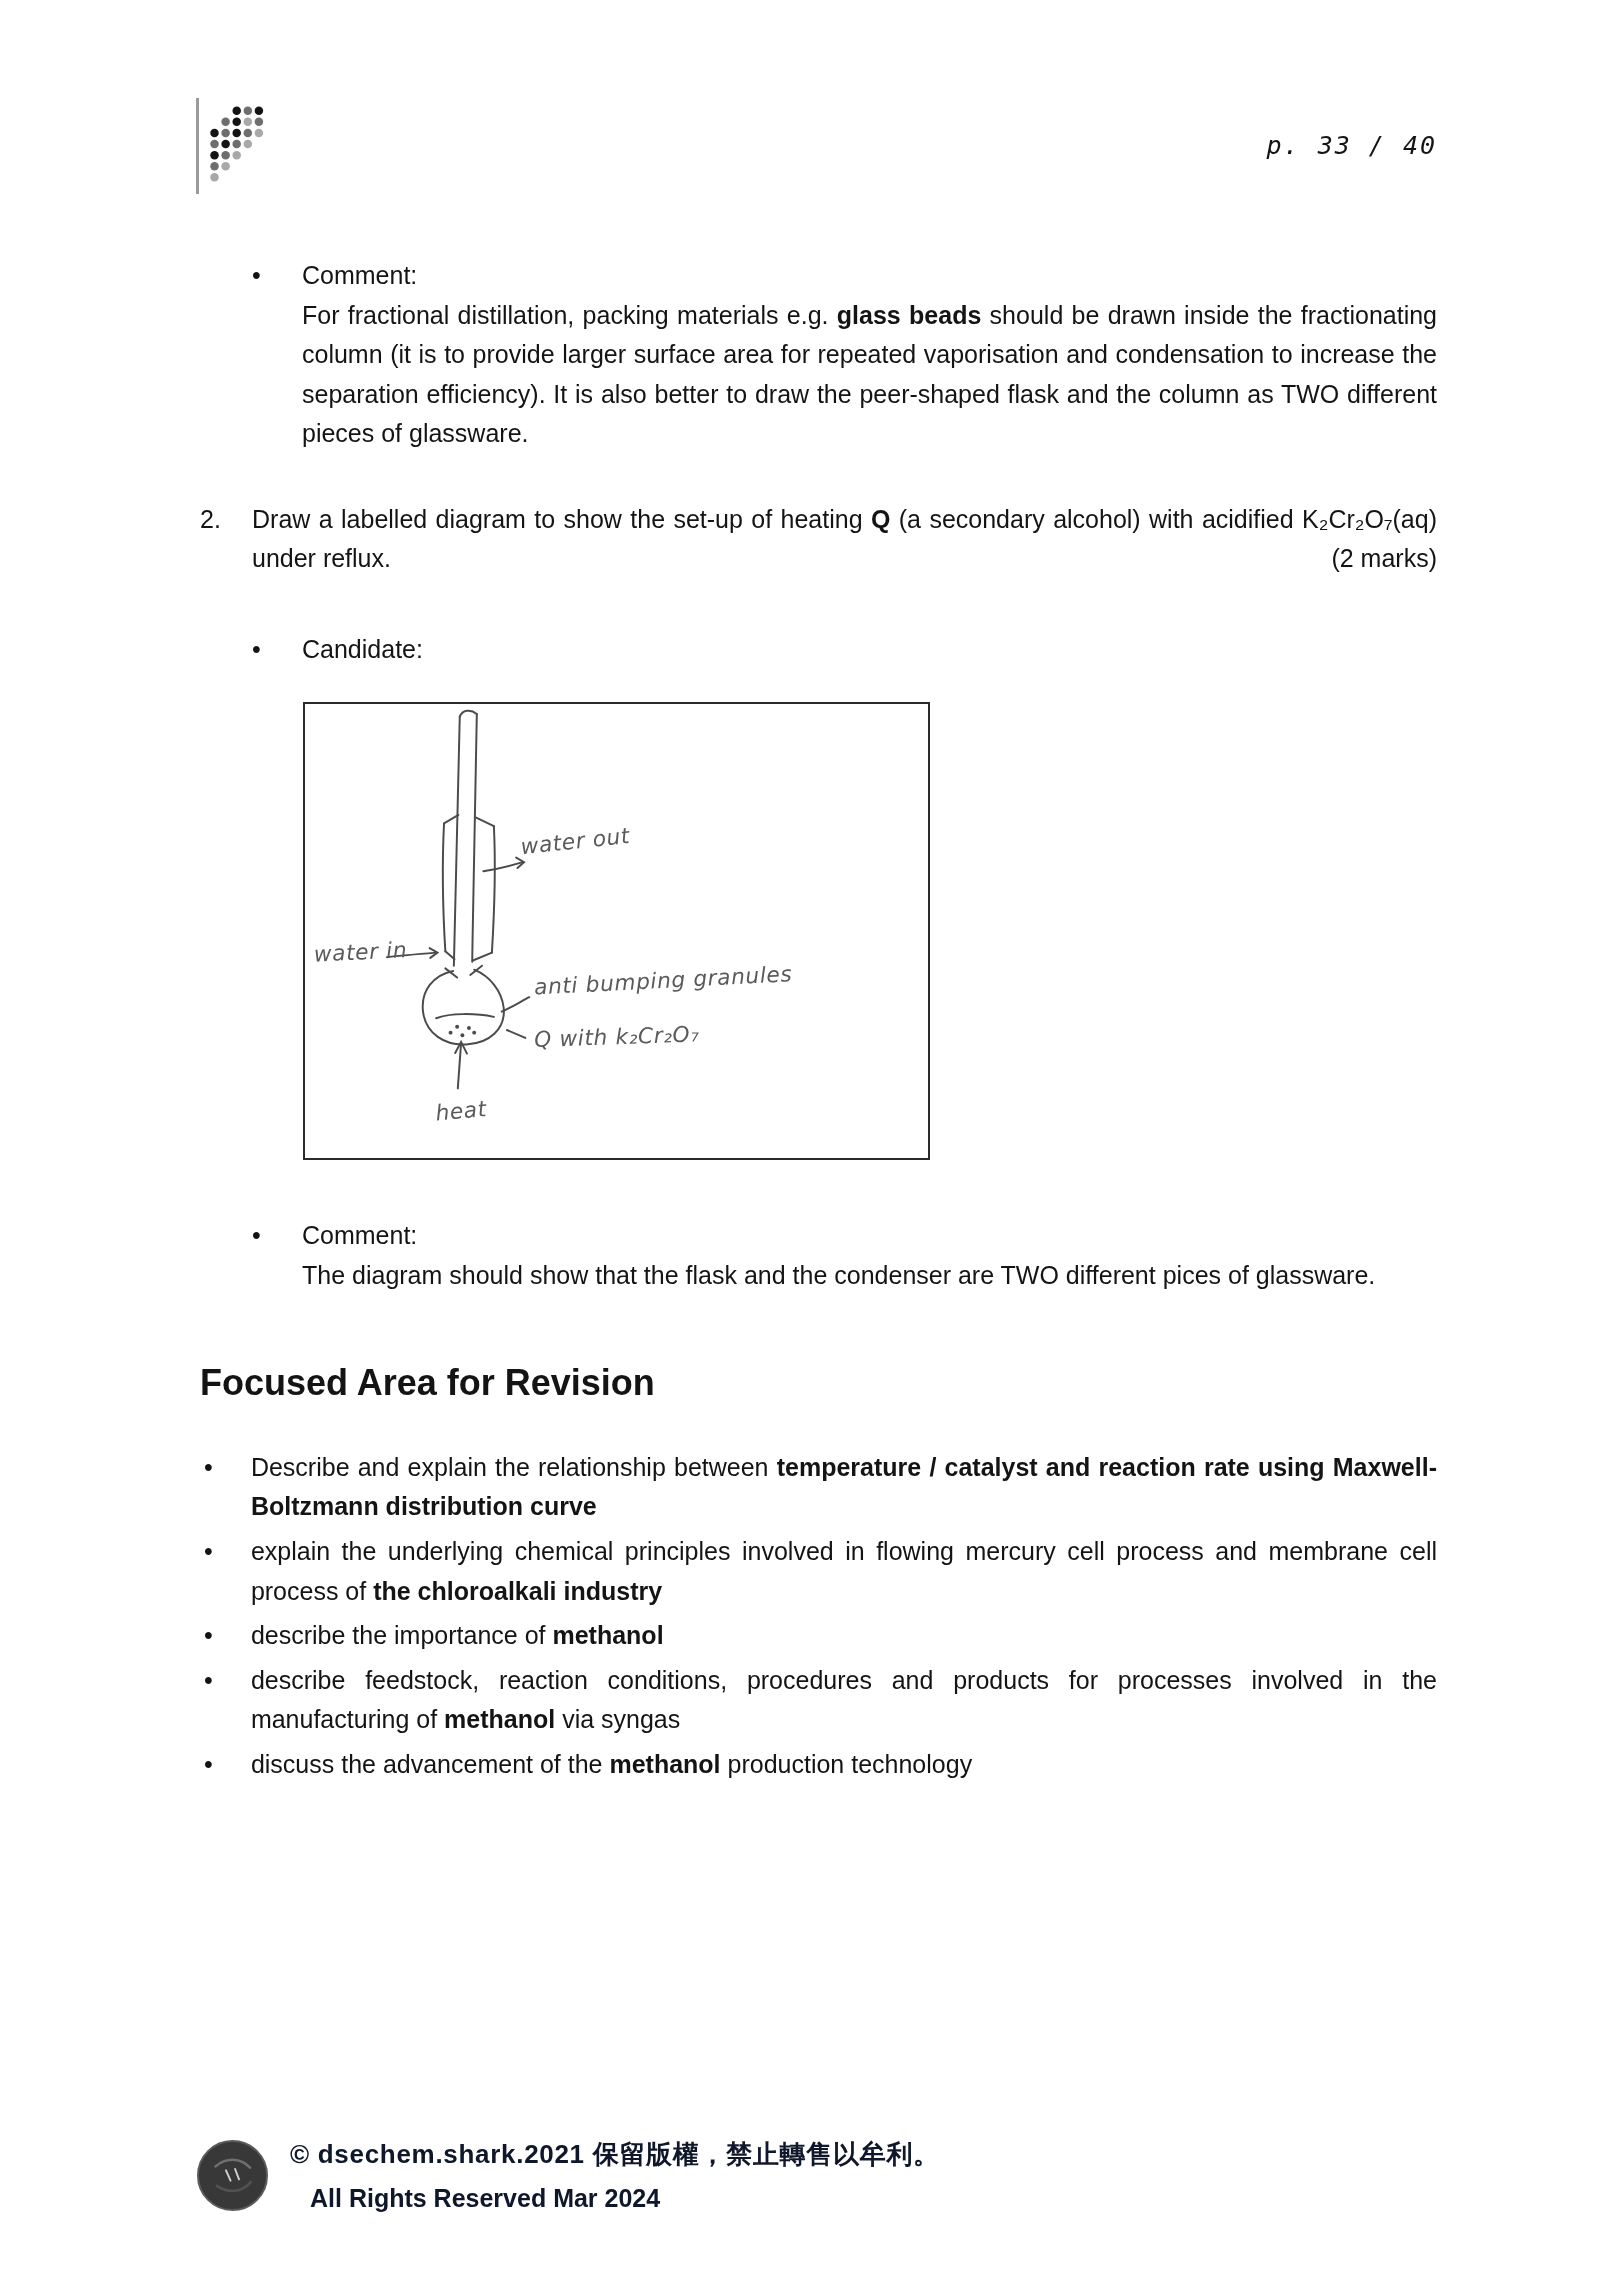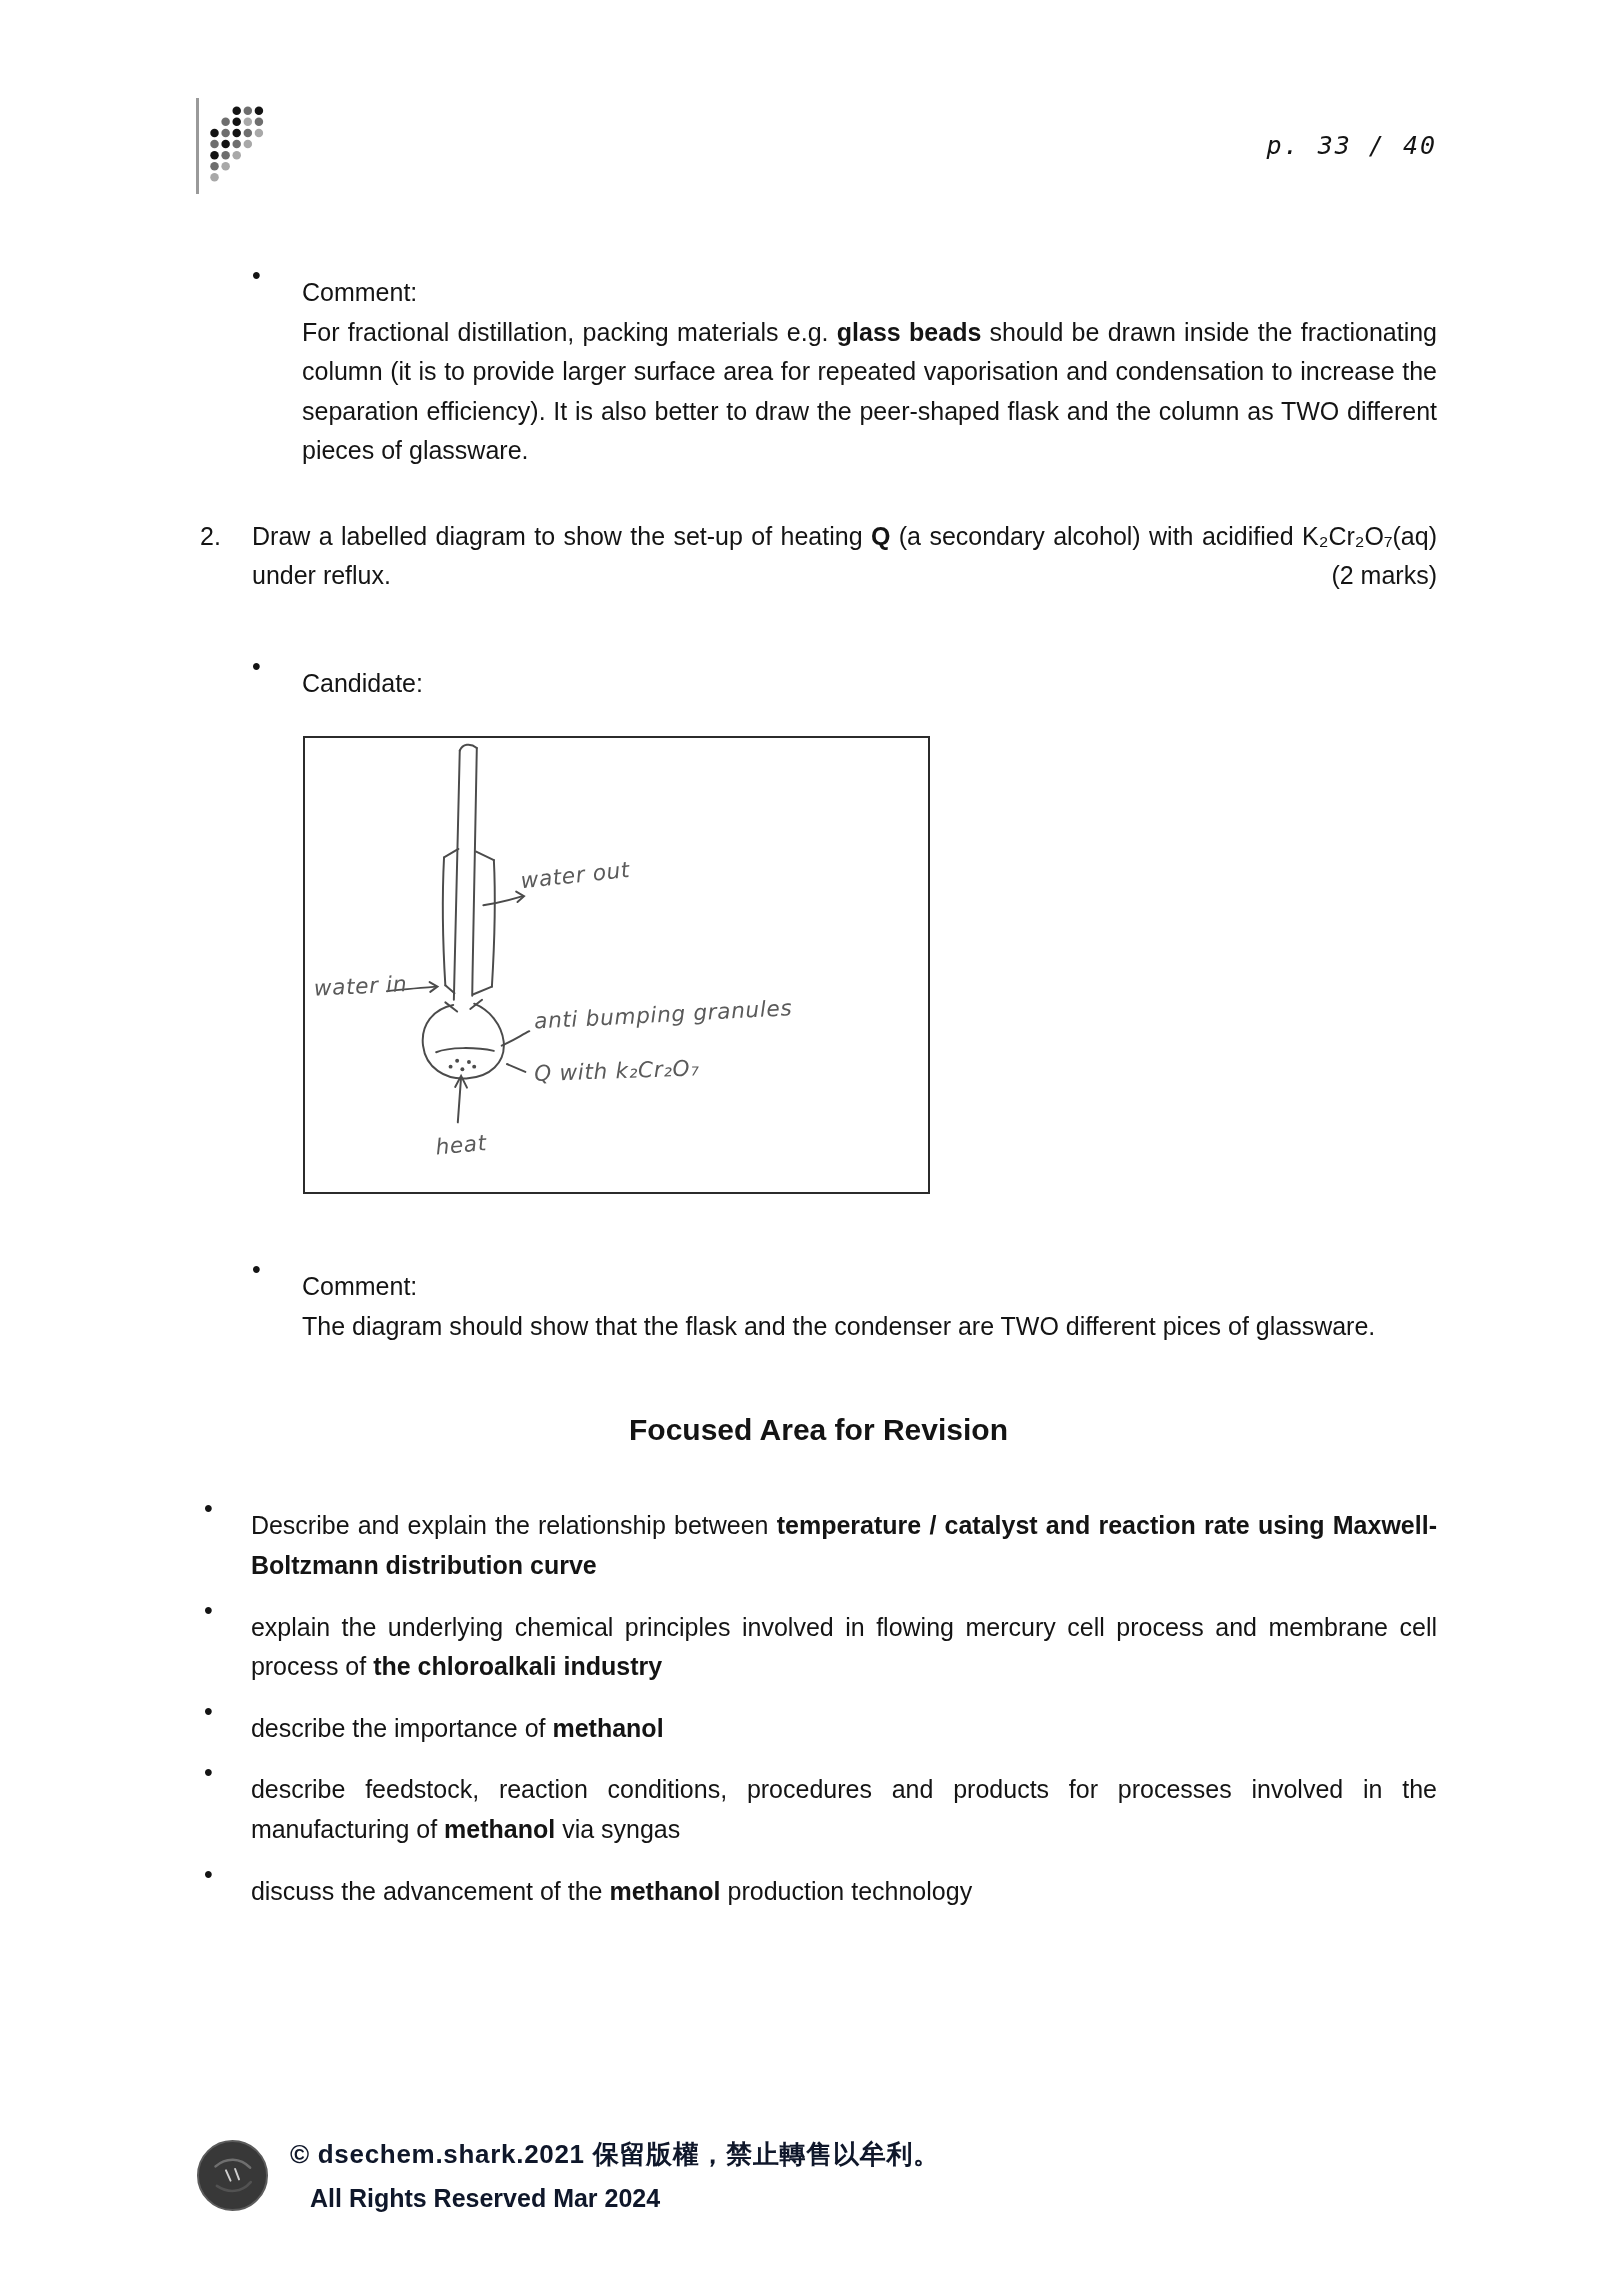--- a/index.html
+++ b/index.html
@@ -33,21 +33,21 @@
     text-align:right;
   }
 
   
   .content { padding:0 186px 0 200px; margin-top:62px; }
   .justify { text-align:justify; }
   p { margin:0; }
 
   .li { display:flex; }
   .li .bullet { flex:none; width:50px; margin-left:52px; }
-  .li .li-body { flex:1;margin-top:17px; }
+  .li .li-body { flex:1; }
   .label { margin:0; }
 
   .block-comment1 { }
   .block-question { margin-top:46px; }
   .q-row { display:flex; }
   .q-num { flex:none; width:52px; }
   .q-text { flex:1; position:relative; }
   .marks { position:absolute; right:0; bottom:0; }
 
   .block-candidate { margin-top:51px; }
@@ -68,21 +68,21 @@
 
   .section-title { margin:69px 0 0 0; font-size:38px; line-height:1.2; }
   .section-title .hl {
     display:inline-block;
     background:#d9d9d9;
     font-style:italic; font-weight:600;
     padding:9.2px 59px 10.5px 13px;
     letter-spacing:0.7px;
   }
 
-  .focused-heading { margin:60px 0 0 0; font-size:30px; font-weight:bold;text-align:center; }
+  .focused-heading { margin:60px 0 0 0; font-size:36px; font-weight:bold; }
 
   .focused-list { margin-top:36px; }
   .focused-list .li { margin-bottom:5.2px; }
   .focused-list .bullet { width:47px; margin-left:3.9px; }
 
   
   .ftr {
     position:absolute; left:196px; bottom:77px;
     display:flex; align-items:center;
   }

